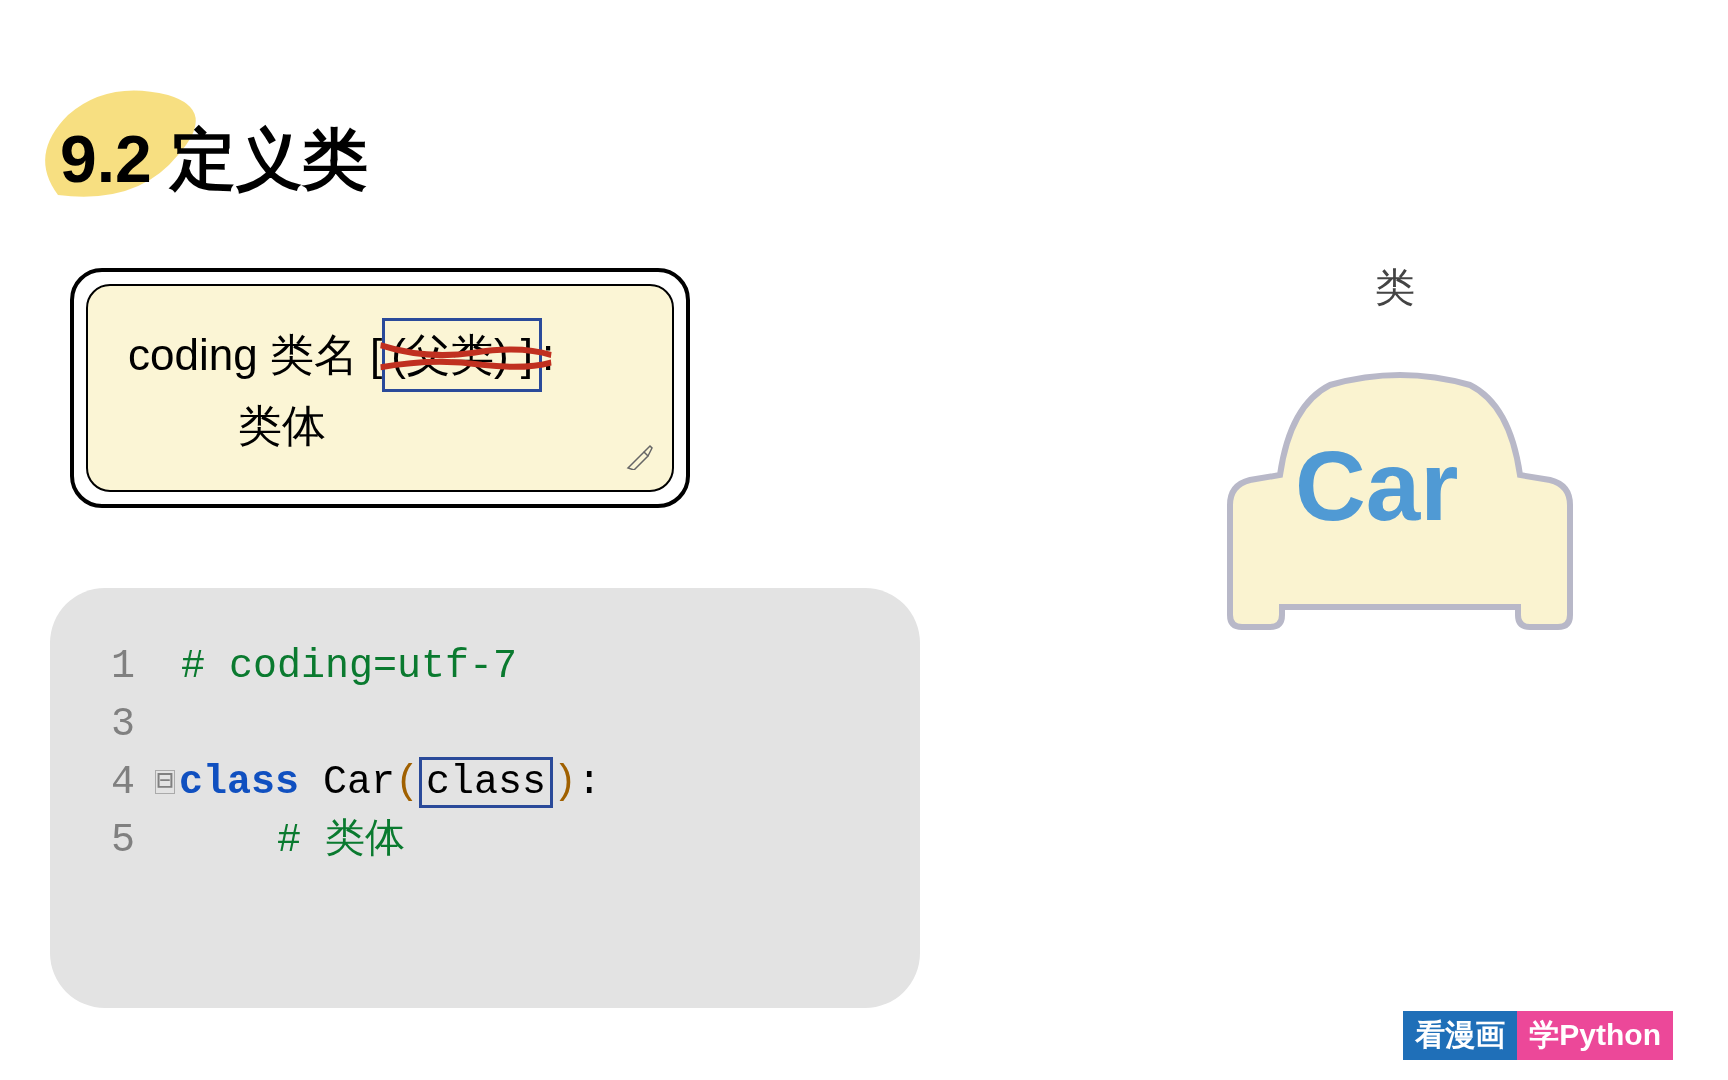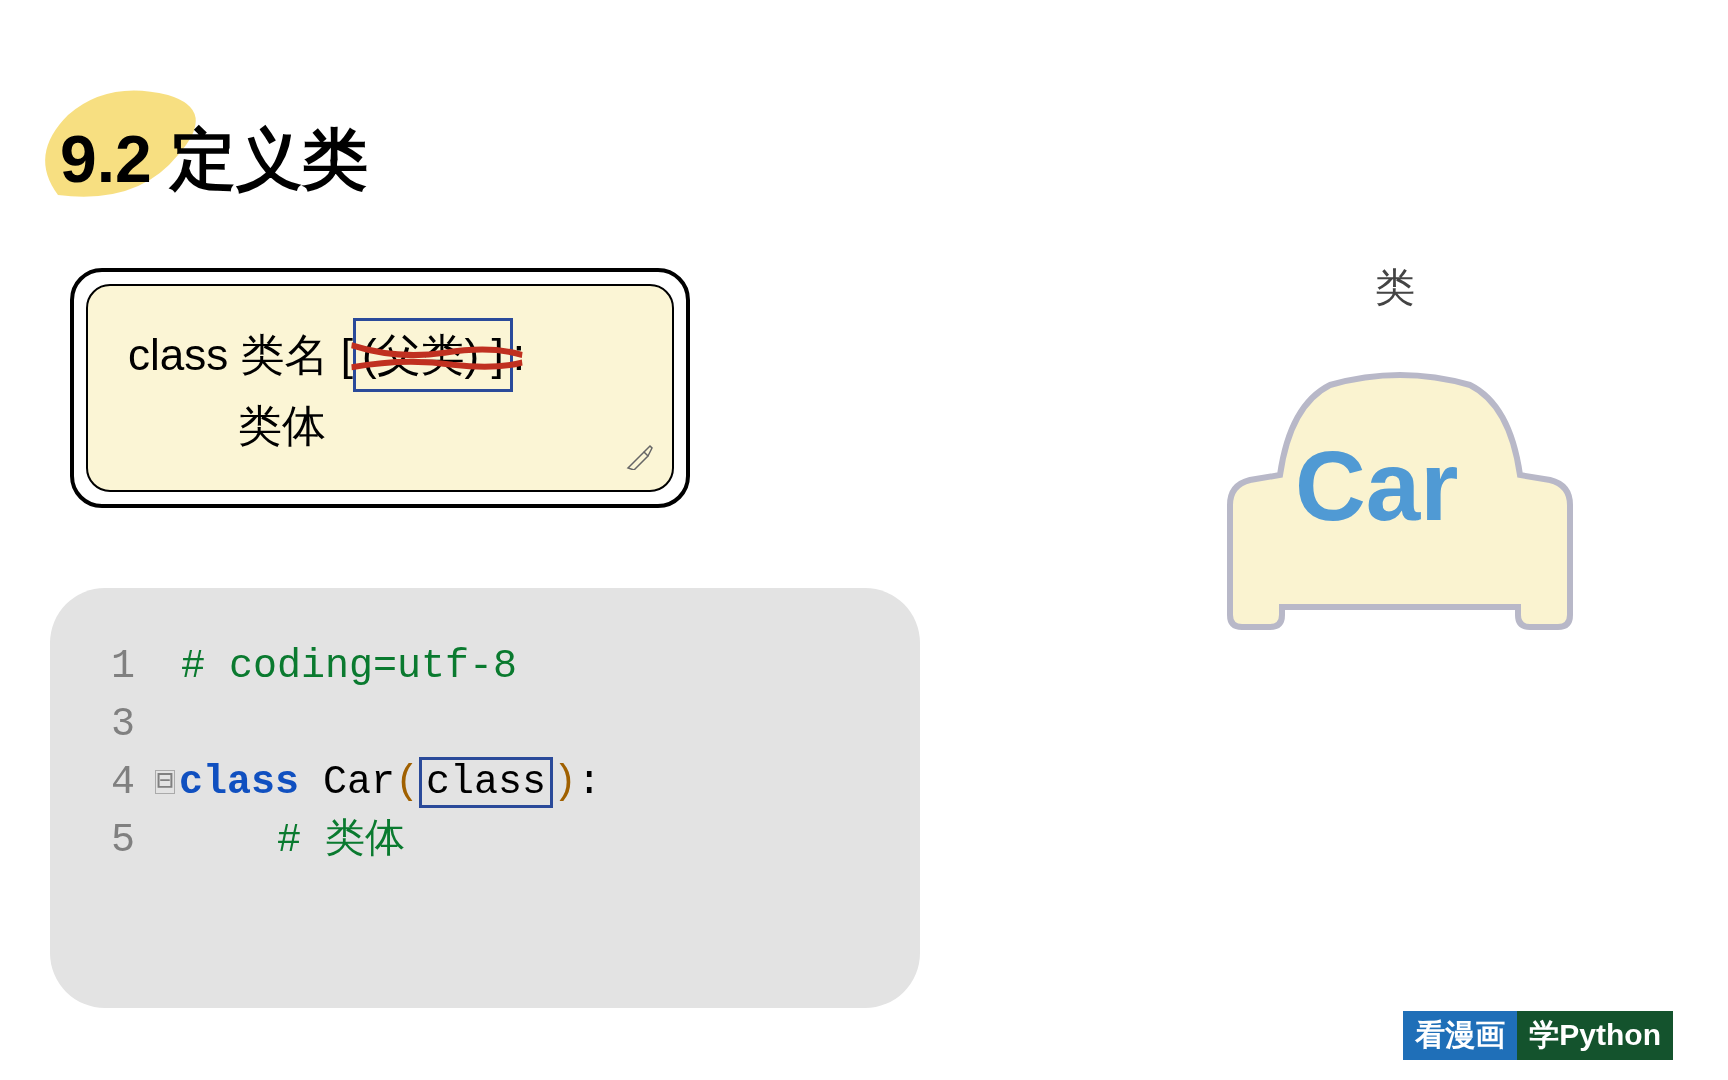--- a/index.html
+++ b/index.html
@@ -82,50 +82,50 @@
   font-family: Arial, sans-serif;
 }
 
 .watermark {
   position: absolute;
   right: 55px; bottom: 20px;
   display: flex; align-items: flex-start;
   font-size: 30px; font-weight: 800;
 }
 .wm-left { background: #1f6fb8; color: #fff; padding: 4px 12px; }
-.wm-right { background: #14532d; color: #fff; padding: 4px 12px; }
+.wm-right { background: #ec4899; color: #fff; padding: 4px 12px; }
 </style>
 </head>
 <body>
 
 <svg class="brush" viewBox="0 0 230 140">
   <path d="M 40 120 Q 10 80 50 40 Q 90 5 150 20 Q 200 35 160 80 Q 120 130 40 120 Z" fill="#f7dd7a" opacity="0.95"></path>
 </svg>
 <div class="heading">9.2 定义类</div>
 
 <div class="syntax-outer">
   <div class="syntax-inner">
     <div class="syntax-line">
-      <span>class 类名 [</span><span class="parent-box"><span>(父类) ]</span>
+      <span>coding 类名 [</span><span class="parent-box"><span>(父类) ]</span>
         <svg class="strike-svg" viewBox="0 0 220 56" preserveAspectRatio="none">
           <path d="M 2 20 Q 60 32 120 26 Q 180 20 218 28" stroke="#c03020" stroke-width="5" fill="none"></path>
           <path d="M 2 38 Q 70 30 130 36 Q 185 40 218 34" stroke="#c03020" stroke-width="5" fill="none"></path>
         </svg>
       </span><span>:</span>
     </div>
     <div class="syntax-line" style="padding-left:110px">类体</div>
     <svg class="pen-cursor" viewBox="0 0 28 28">
       <path d="M 4 24 L 18 10 L 22 14 L 8 28 L 2 26 Z" fill="none" stroke="#666" stroke-width="1.5"></path>
       <path d="M 18 10 L 24 4 L 26 6 L 22 14" fill="none" stroke="#666" stroke-width="1.5"></path>
     </svg>
   </div>
 </div>
 
 <div class="code-block" id="code-block">
-    <div class="code-line"><span class="ln">1</span><span class="nofold"></span><span class="comment"># coding=utf-8</span></div>
+    <div class="code-line"><span class="ln">1</span><span class="nofold"></span><span class="comment"># coding=utf-7</span></div>
     <div class="code-line"><span class="ln">3</span><span class="nofold"></span></div>
     <div class="code-line"><span class="ln">4</span><span class="fold">⊟</span><span class="kw">class</span> <span class="cls">Car</span><span class="paren">(</span><span class="obj-box">class</span><span class="paren">)</span>:</div>
     <div class="code-line"><span class="ln">5</span><span class="nofold"></span>    <span class="comment"># 类体</span></div>
   </div>
 
 <div class="class-label">类</div>
 <svg class="car-figure" viewBox="0 0 400 300">
   <path d="M 30 280
            L 30 170
            Q 30 150 50 145

